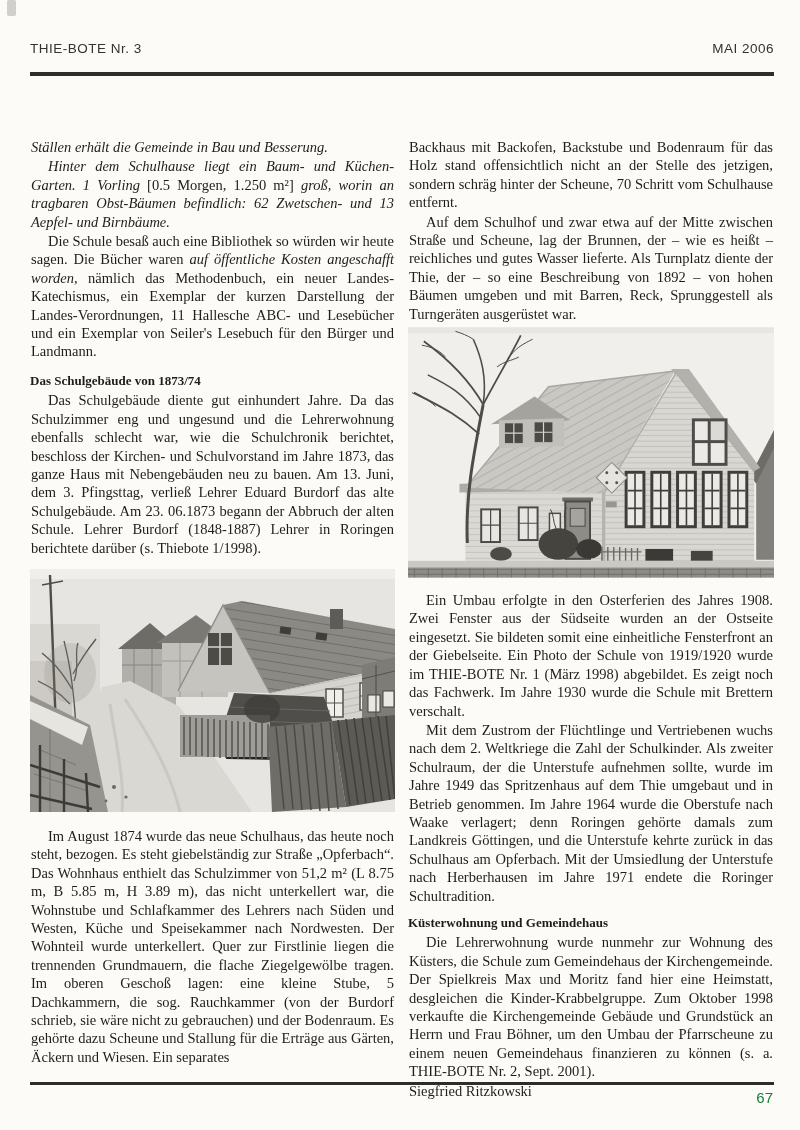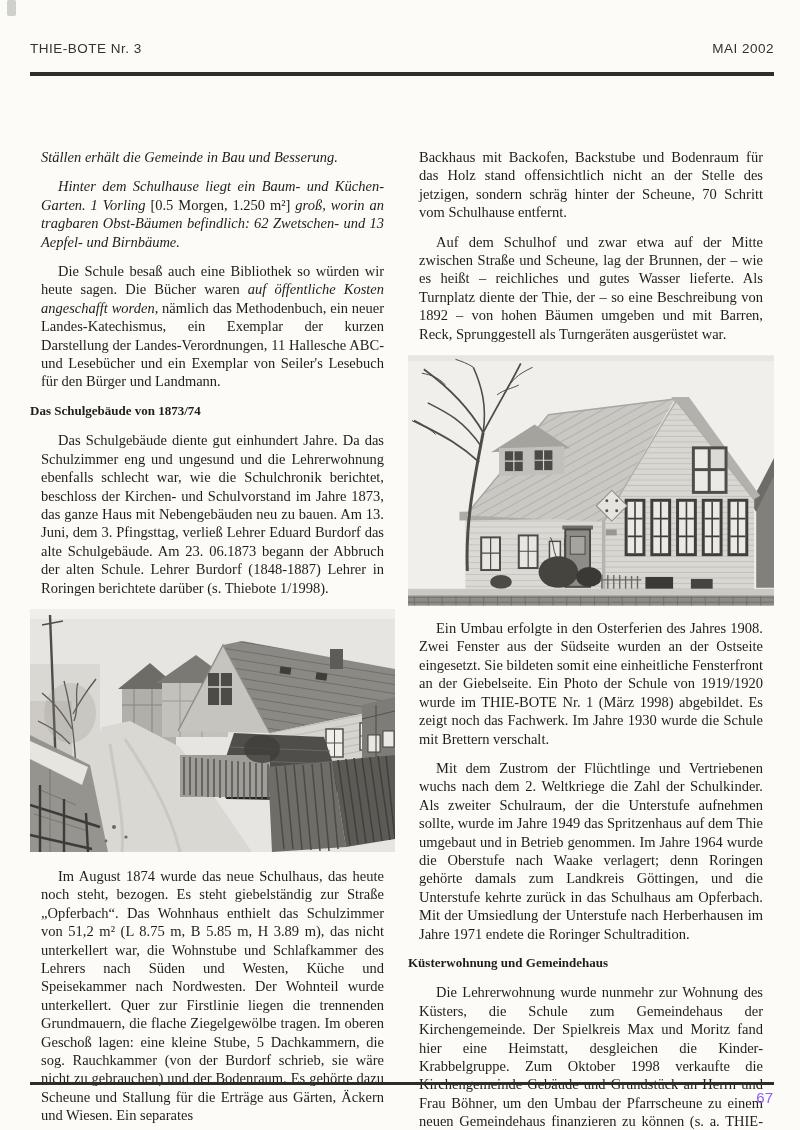--- a/index.html
+++ b/index.html
@@ -12,46 +12,46 @@
     background:#9a9894; opacity:.45; border-radius:2px; }
   .header { position:absolute; left:30px; right:26px; top:41px;
     display:flex; justify-content:space-between; align-items:baseline;
     font-family:"Liberation Sans", sans-serif; font-size:13.5px;
     letter-spacing:.5px; color:#34332f; }
   .header-rule { position:absolute; left:30px; right:26px; top:72px;
     height:3.5px; background:#2e2d2a; }
   .footer-rule { position:absolute; left:30px; right:26px; top:1082px;
     height:3px; background:#2e2d2a; }
   .page-number { position:absolute; right:27px; top:1089px;
-    font-family:"Liberation Sans", sans-serif; font-size:15px; color:#8b5cf6;margin-left:13px; }
+    font-family:"Liberation Sans", sans-serif; font-size:15px; color:#15803d;margin-left:13px; }
   .col { position:absolute; top:137px; font-size:14.5px; line-height:18.4px;
     text-align:justify; }
   .col-left  { left:30px;  width:365px; }
   .col-right { left:408px; width:366px; }
-  .col p { margin:11px; }
+  .col p { margin:1px; }
   .indent { text-indent:17px; }
   .it { font-style:italic; }
   .rm { font-style:normal; }
   .head { font-weight:bold; font-size:13px; margin:11px 0 1px 0 !important; }
   .head-right { margin-top:9px !important; }
   .photo { line-height:0; font-size:0; }
   .photo-left  { margin:12px 0 15px 0; }
   .photo-right { margin:3px 0 12px 0; }
   .sig { text-align:left; margin-top:1px !important; }
 </style>
 </head>
 <body>
 
 <div class="page">
 
   <div class="artifact-tl"></div>
 
   <div class="header">
     <span>THIE-BOTE Nr. 3</span>
-    <span>MAI 2002</span>
+    <span>MAI 2006</span>
   </div>
   <div class="header-rule"></div>
 
   <div class="col col-left">
     <p class="it">Ställen erhält die Gemeinde in Bau und Besserung.</p>
     <p class="it indent"><span>Hinter dem Schulhause liegt ein Baum- und Küchen-Garten. 1 Vorling </span><span class="rm">[0.5 Morgen, 1.250 m²]</span><span> groß, worin an tragbaren Obst-Bäumen befindlich: 62 Zwetschen- und 13 Aepfel- und Birnbäume.</span></p>
     <p class="indent"><span>Die Schule besaß auch eine Bibliothek so würden wir heute sagen. Die Bücher waren </span><span class="it">auf öffentliche Kosten angeschafft worden</span><span>, nämlich das Methodenbuch, ein neuer Landes-Katechismus, ein Exemplar der kurzen Darstellung der Landes-Verordnungen, 11 Hallesche ABC- und Lesebücher und ein Exemplar von Seiler's Lesebuch für den Bürger und Landmann.</span></p>
 
     <p class="head">Das Schulgebäude von 1873/74</p>
     <p class="indent">Das Schulgebäude diente gut einhundert Jahre. Da das Schulzimmer eng und ungesund und die Lehrerwohnung ebenfalls schlecht war, wie die Schulchronik berichtet, beschloss der Kirchen- und Schulvorstand im Jahre 1873, das ganze Haus mit Nebengebäuden neu zu bauen. Am 13. Juni, dem 3. Pfingsttag, verließ Lehrer Eduard Burdorf das alte Schulgebäude. Am 23. 06.1873 begann der Abbruch der alten Schule. Lehrer Burdorf (1848-1887) Lehrer in Roringen berichtete darüber (s. Thiebote 1/1998).</p>

